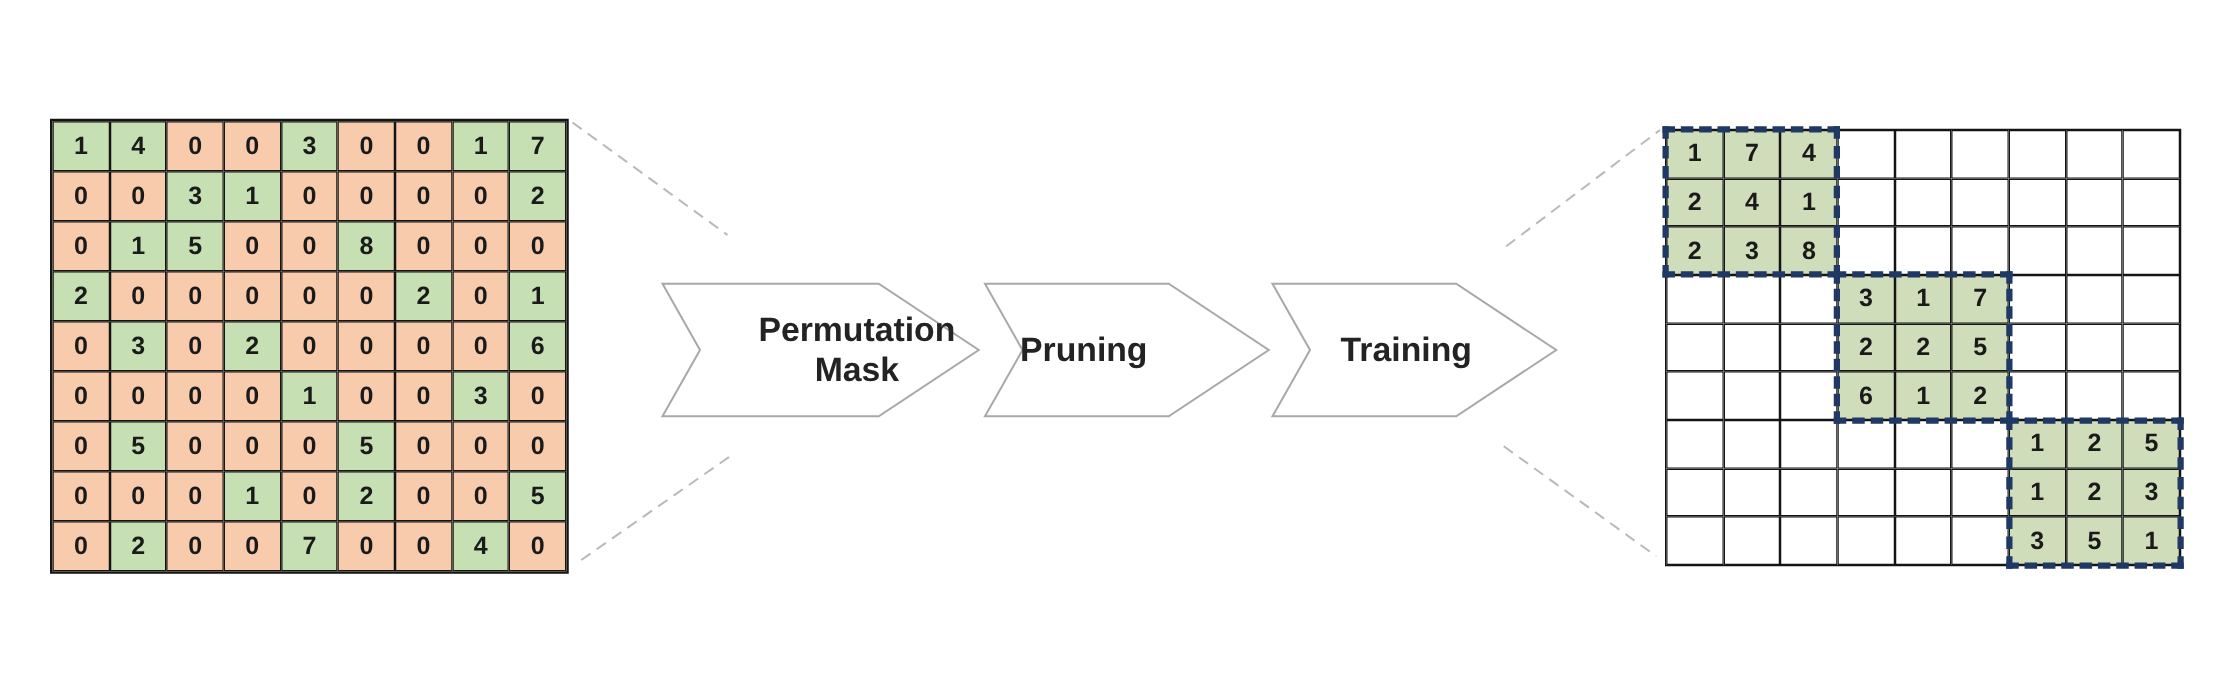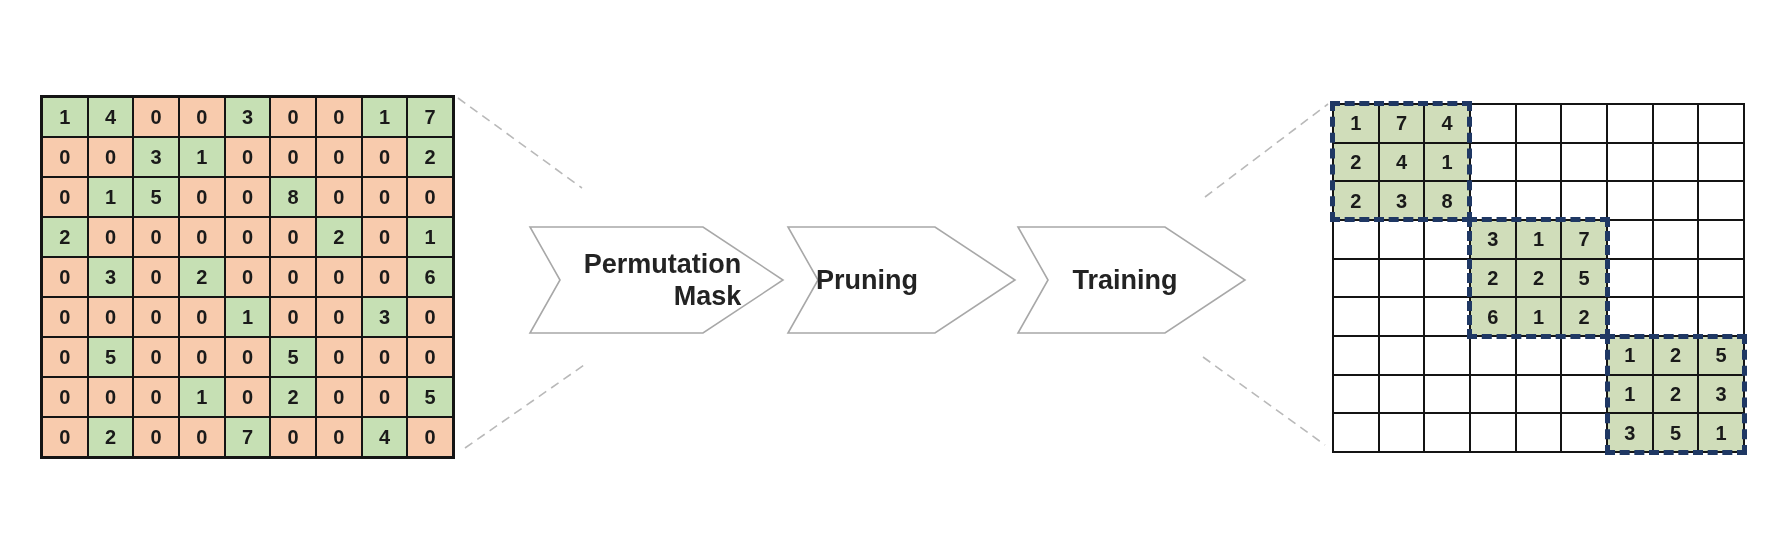--- a/index.html
+++ b/index.html
@@ -49,21 +49,21 @@
   }
 
   
   .step-label{
     position:absolute;top:227px;height:106px;
     display:flex;align-items:center;justify-content:center;
     text-align:center;
     font-size:27px;font-weight:600;color:#232323;
     white-space:pre-line;line-height:1.2;
   }
-  .step-label-1{left:555px;width:215px;text-align:right;}
+  .step-label-1{left:578px;width:215px;}
   .step-label-2{left:767px;width:200px;}
   .step-label-3{left:1025px;width:200px;}
 </style>
 </head>
 <body>
 
 <div class="canvas">
 
   <svg class="overlay" width="1789" height="543" viewBox="0 0 1789 543">
     <g stroke="#B9B9B9" stroke-width="1.6" stroke-dasharray="9 6">

